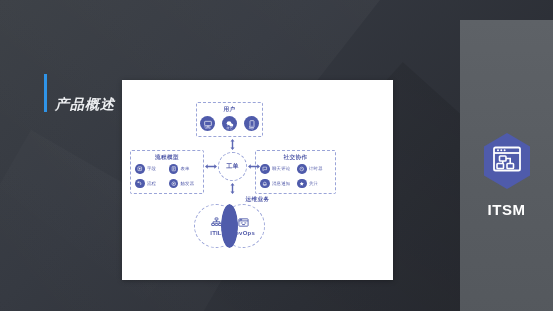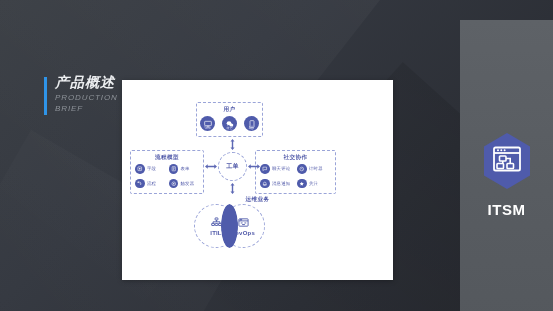--- a/index.html
+++ b/index.html
@@ -194,24 +194,20 @@
 <div id="slide-root">
 
   <div class="bg-facet f1"></div>
   <div class="bg-facet f2"></div>
   <div class="bg-facet f3"></div>
 
   <div id="heading">
     <div class="accent-bar"></div>
     <div class="head-text">
       <div class="head-cn">产品概述</div>
-      <div class="head-en">
-        <div>PRODUCTION</div>
-        <div>BRIEF</div>
-      </div>
     </div>
   </div>
 
   <div id="diagram-card">
     <div id="diagram-inner">
 
       <div class="dbox" id="box-user">
         <div class="dbox-title">用户</div>
         <div class="user-items">
 

